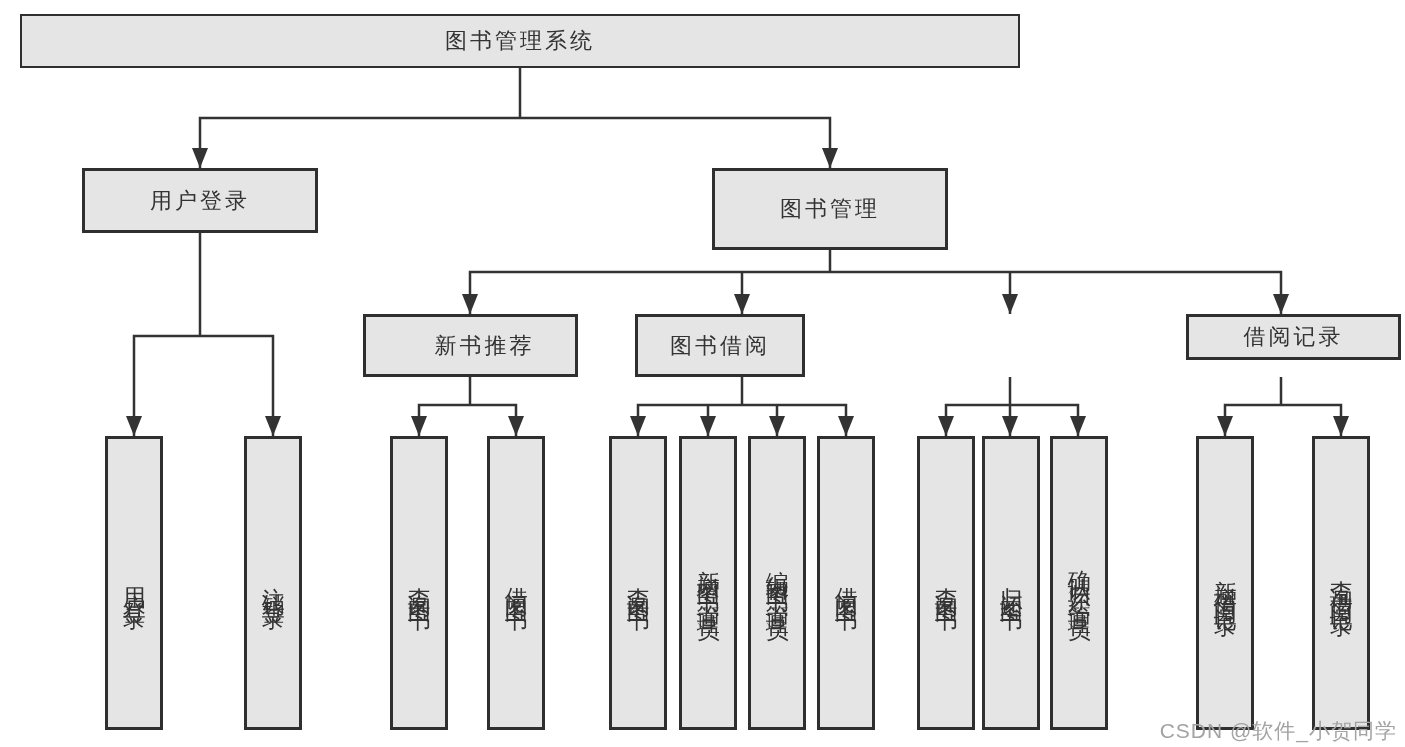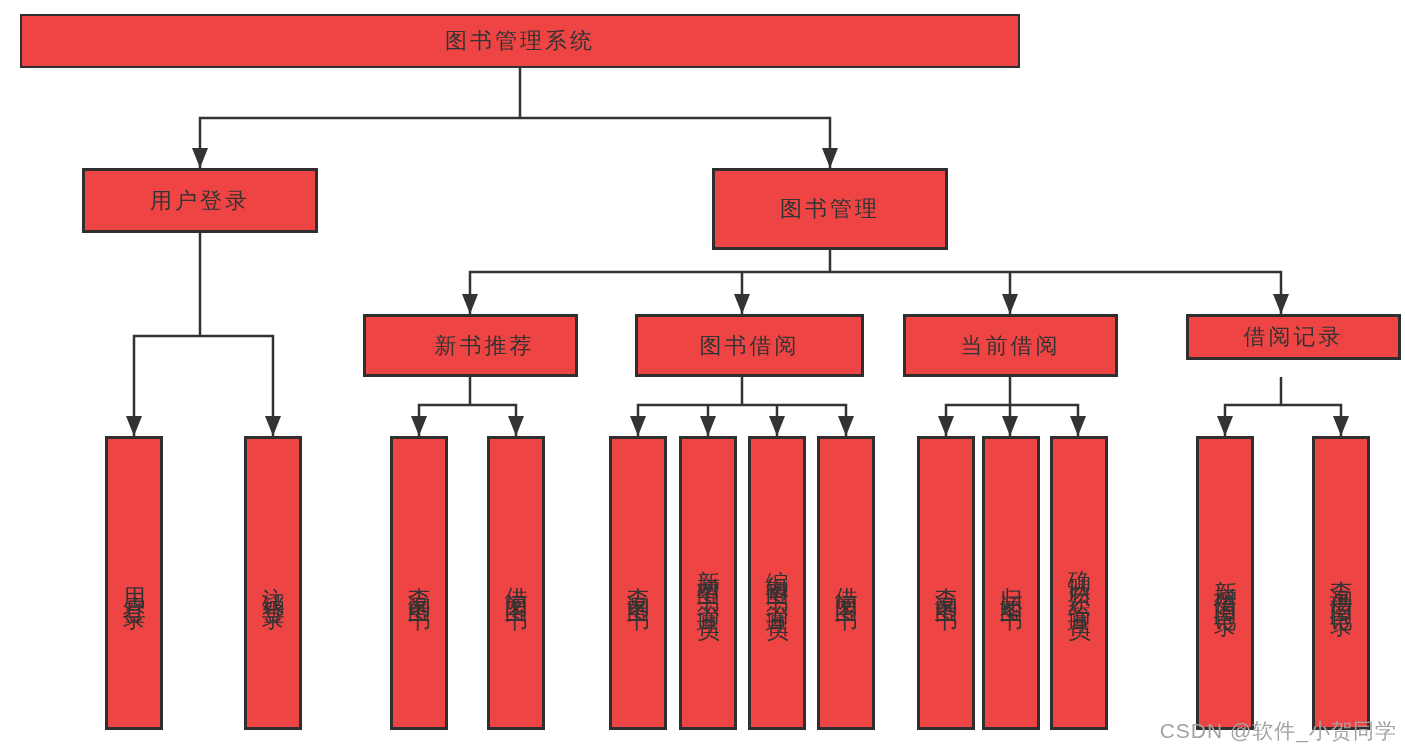--- a/index.html
+++ b/index.html
@@ -27,21 +27,21 @@
     fill: none;
     stroke-linejoin: miter;
   }
   .wires polygon {
     fill: var(--line, #333333);
     stroke: none;
   }
   .node {
     position: absolute;
     box-sizing: border-box;
-    background: #ef4444;
+    background: #e5e5e5;
     border: 3px solid var(--box-border, #2f2f2f);
     color: var(--text, #333333);
     display: flex;
     align-items: center;
     justify-content: center;
     z-index: 1;
   }
   .h-node {
     font-size: 22px;
     letter-spacing: 3px;
@@ -113,22 +113,21 @@
       <polygon points="1333,416 1349,416 1341,436"></polygon>
     </g>
   </svg>
 
   <div class="node h-node root-node" style="left:20px; top:14px; width:1000px; height:54px;">图书管理系统</div>
 
   <div class="node h-node" style="left:82px; top:168px; width:236px; height:65px;">用户登录</div>
   <div class="node h-node" style="left:712px; top:168px; width:236px; height:82px;">图书管理</div>
 
   <div class="node h-node" style="left:363px; top:314px; width:215px; height:63px;padding-left:28px;">新书推荐</div>
-  <div class="node h-node" style="left:635px; top:314px; width:229px; height:63px;">图书借阅</div>
-  <div class="node h-node" style="left:903px; top:314px; width:215px; height:63px;">当前借阅</div>
+  <div class="node h-node" style="left:635px; top:314px; width:170px; height:63px;">图书借阅</div>
   <div class="node h-node" style="left:1173px; top:314px; width:215px; height:46px;margin-left:13px;">借阅记录</div>
 
   <div class="node v-node" style="left:105px; top:436px; width:58px; height:294px;">用户登录</div>
   <div class="node v-node" style="left:244px; top:436px; width:58px; height:294px;">注销登录</div>
 
   <div class="node v-node" style="left:390px; top:436px; width:58px; height:294px;">查询图书</div>
   <div class="node v-node" style="left:487px; top:436px; width:58px; height:294px;">借阅图书</div>
 
   <div class="node v-node" style="left:609px; top:436px; width:58px; height:294px;">查询图书</div>
   <div class="node v-node" style="left:679px; top:436px; width:58px; height:294px;">新增图书（管理员）</div>

